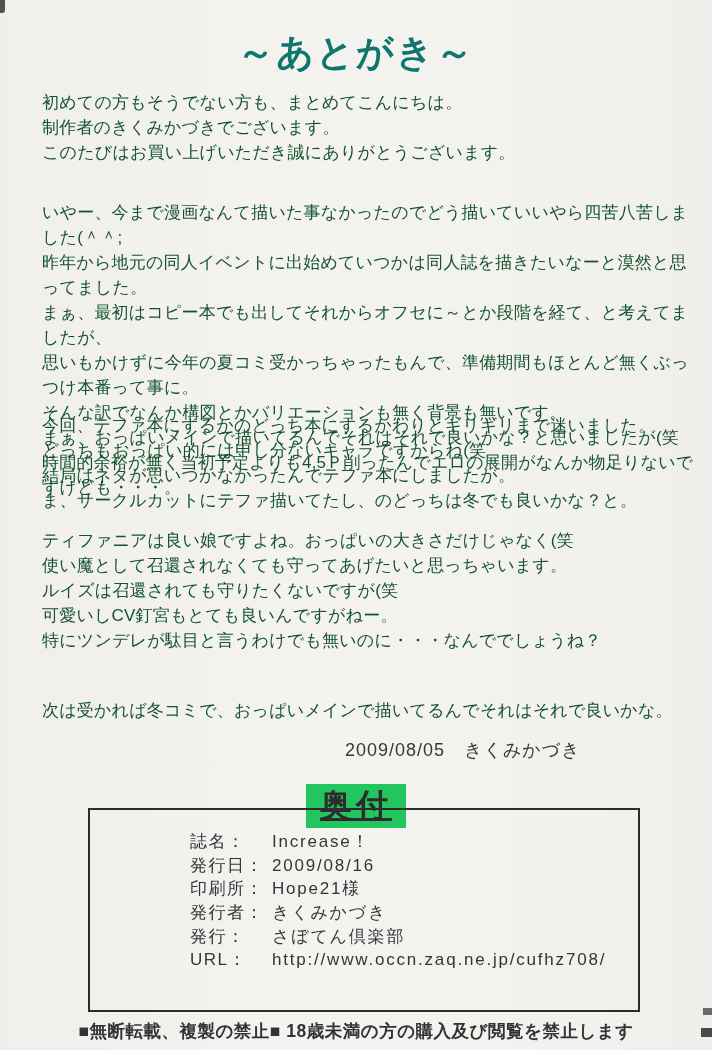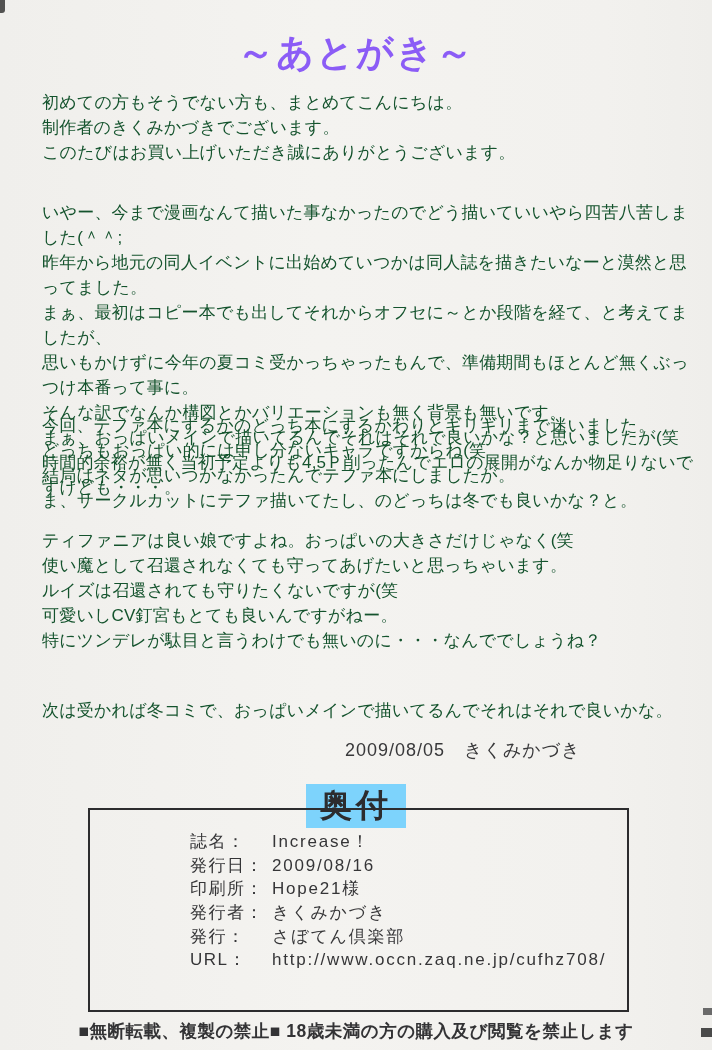--- a/index.html
+++ b/index.html
@@ -20,21 +20,21 @@
     inset: 0;
   }
   .afterword-title {
     position: absolute;
     top: 28px;
     left: 0;
     width: 712px;
     text-align: center;
     font-size: 37px;
     font-weight: bold;
-    color: #8b5cf6;
+    color: #0f766e;
     letter-spacing: 2px;
   }
   .para {
     position: absolute;
     left: 42px;
     width: 660px;
     font-size: 17px;
     line-height: 25px;
     white-space: pre-line;
     color: #14532d;
@@ -53,37 +53,39 @@
     color: #38383a;
     letter-spacing: 1px;
   }
   .colophon-box {
     position: absolute;
     left: 88px;
     top: 808px;
     width: 537px;
     height: 200px;
     border: 2px solid #2c2c2e;
+    padding-left: 11px;
   }
   .colophon-heading {
     position: absolute;
     left: 0;
     top: 784px;
     width: 712px;
     text-align: center;
     font-family: "Liberation Serif", "DejaVu Serif", serif;
     font-size: 32px;
     font-weight: bold;
     color: #2c2c2e;
     letter-spacing: 4px;
   }
   .colophon-heading .inner {
     display: inline-block;
-    background: #7dd3fc;
+    background: #22c55e;
     padding: 0 14px;
+    text-decoration: underline;
   }
   .colophon-rows {
     position: absolute;
     left: 100px;
     top: 20px;
     right: 8px;
   }
   .colophon-row {
     display: flex;
     height: 23.7px;

